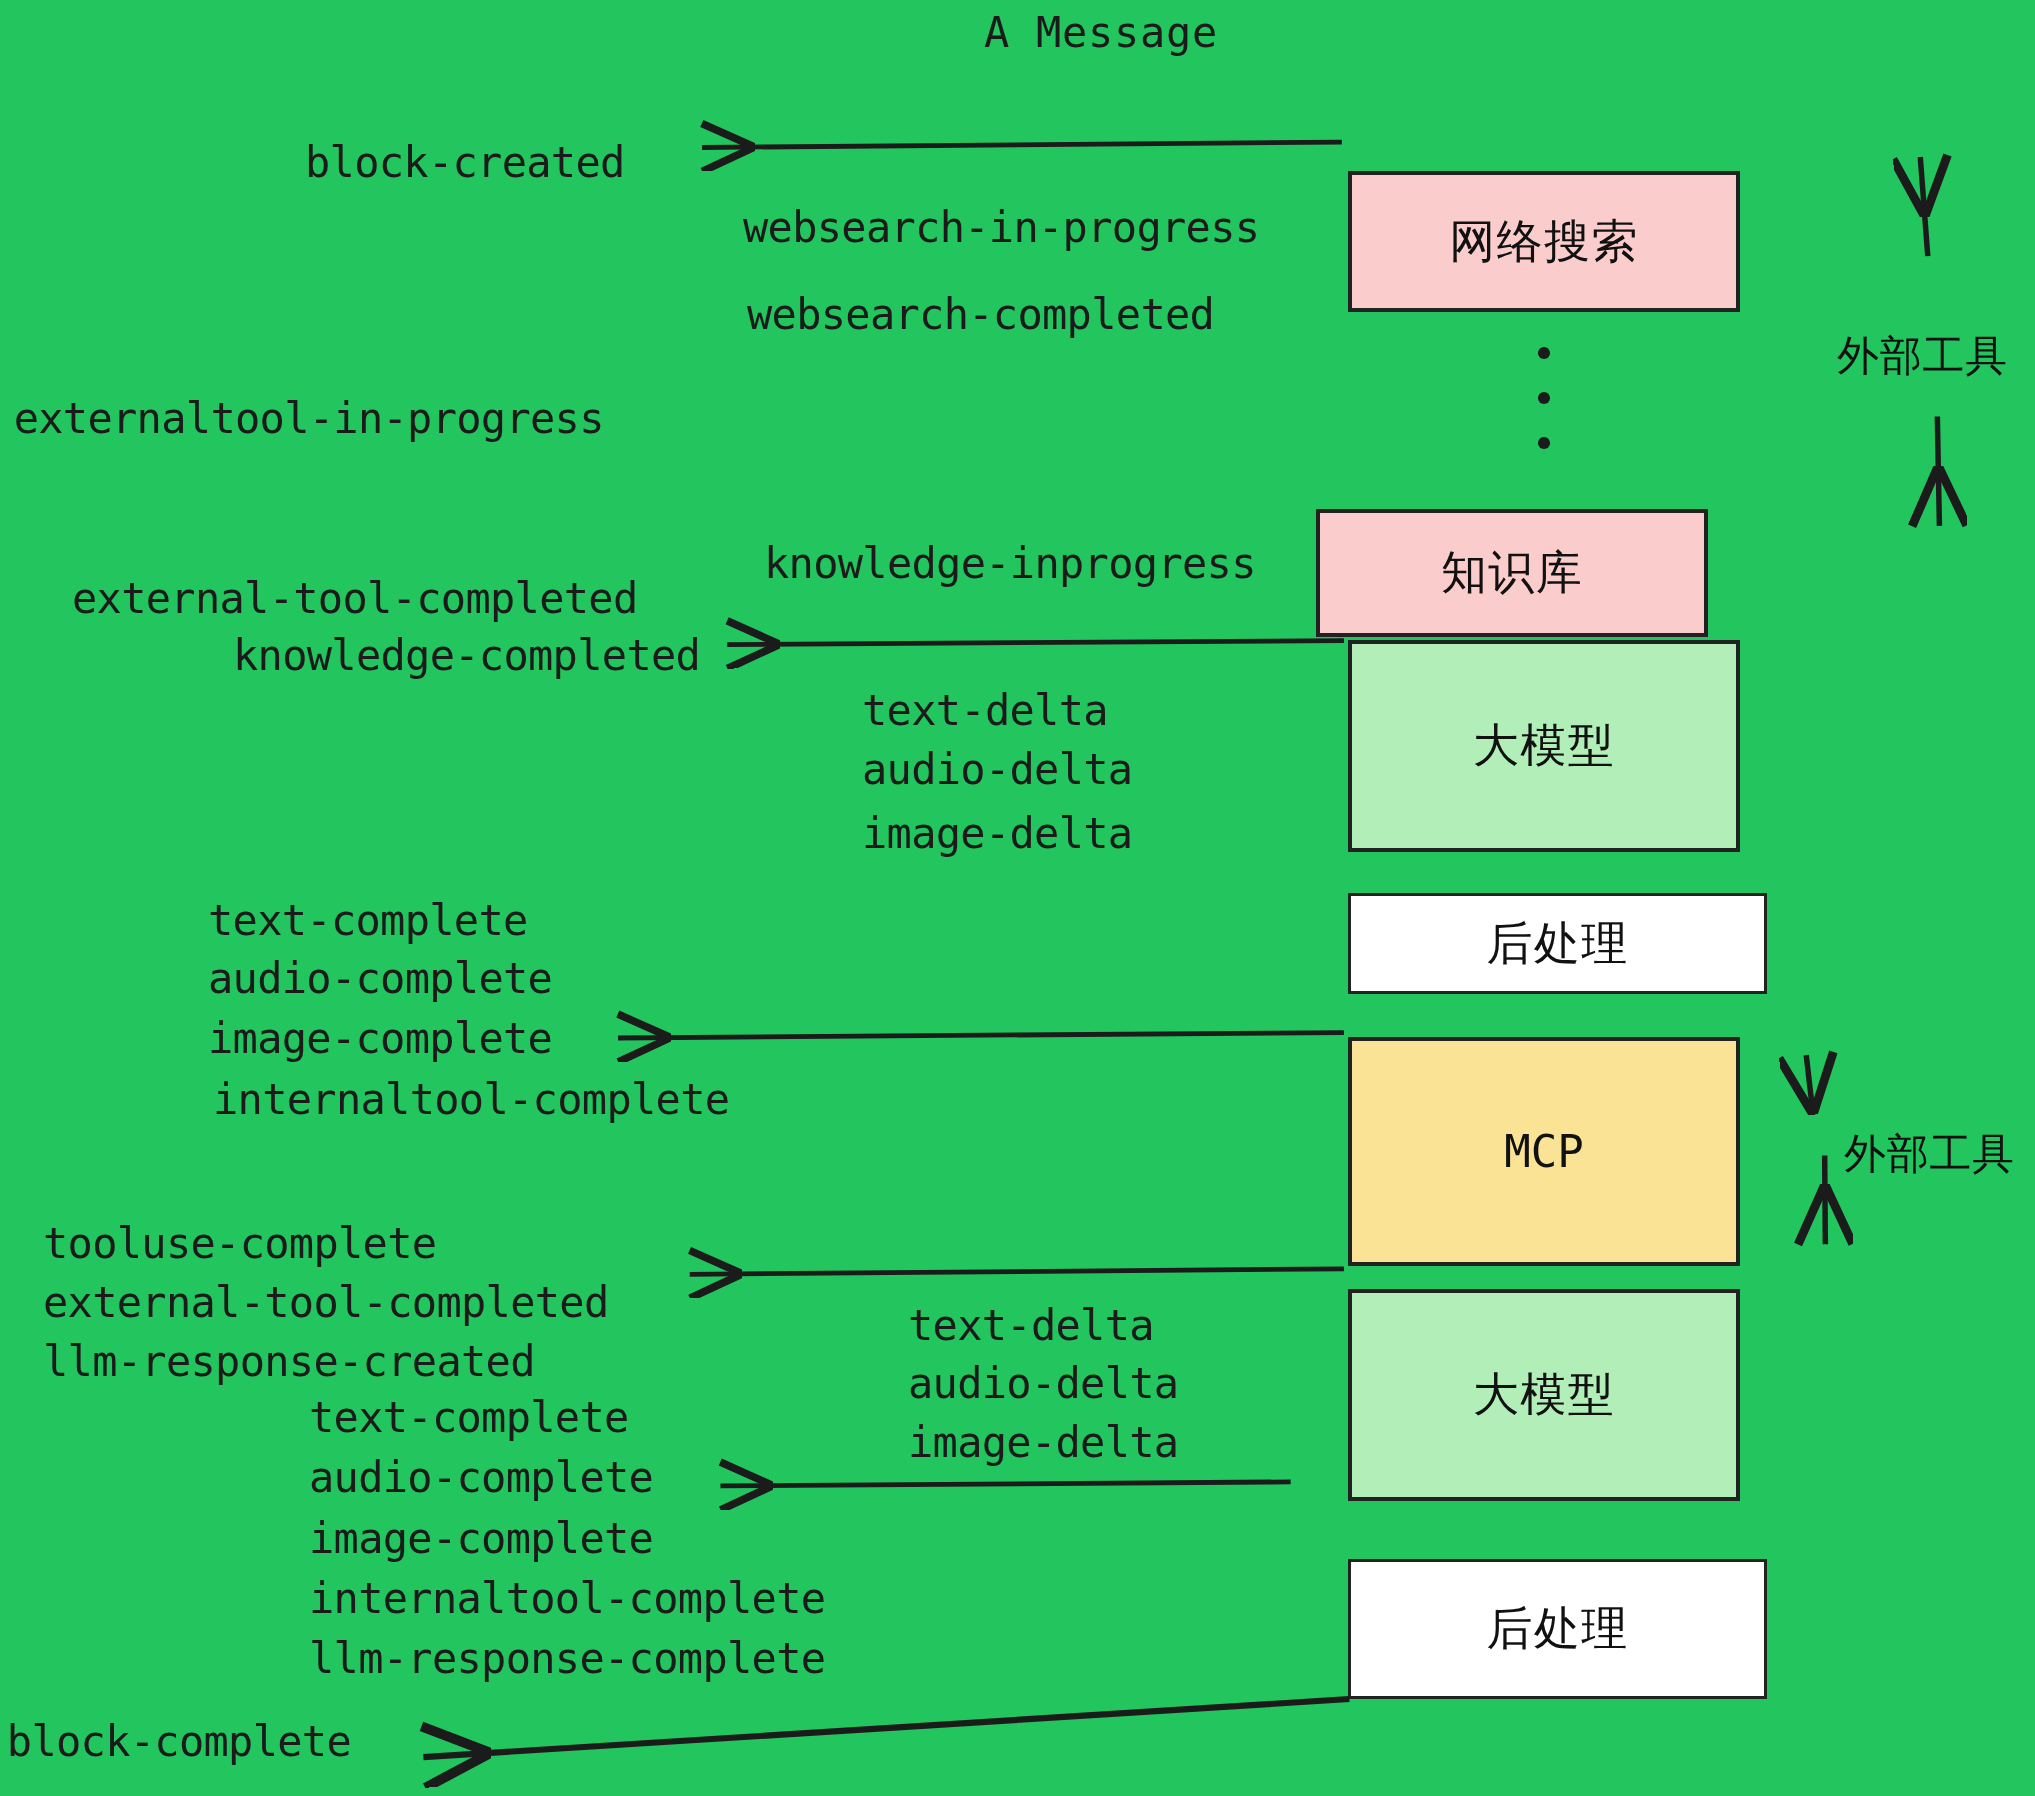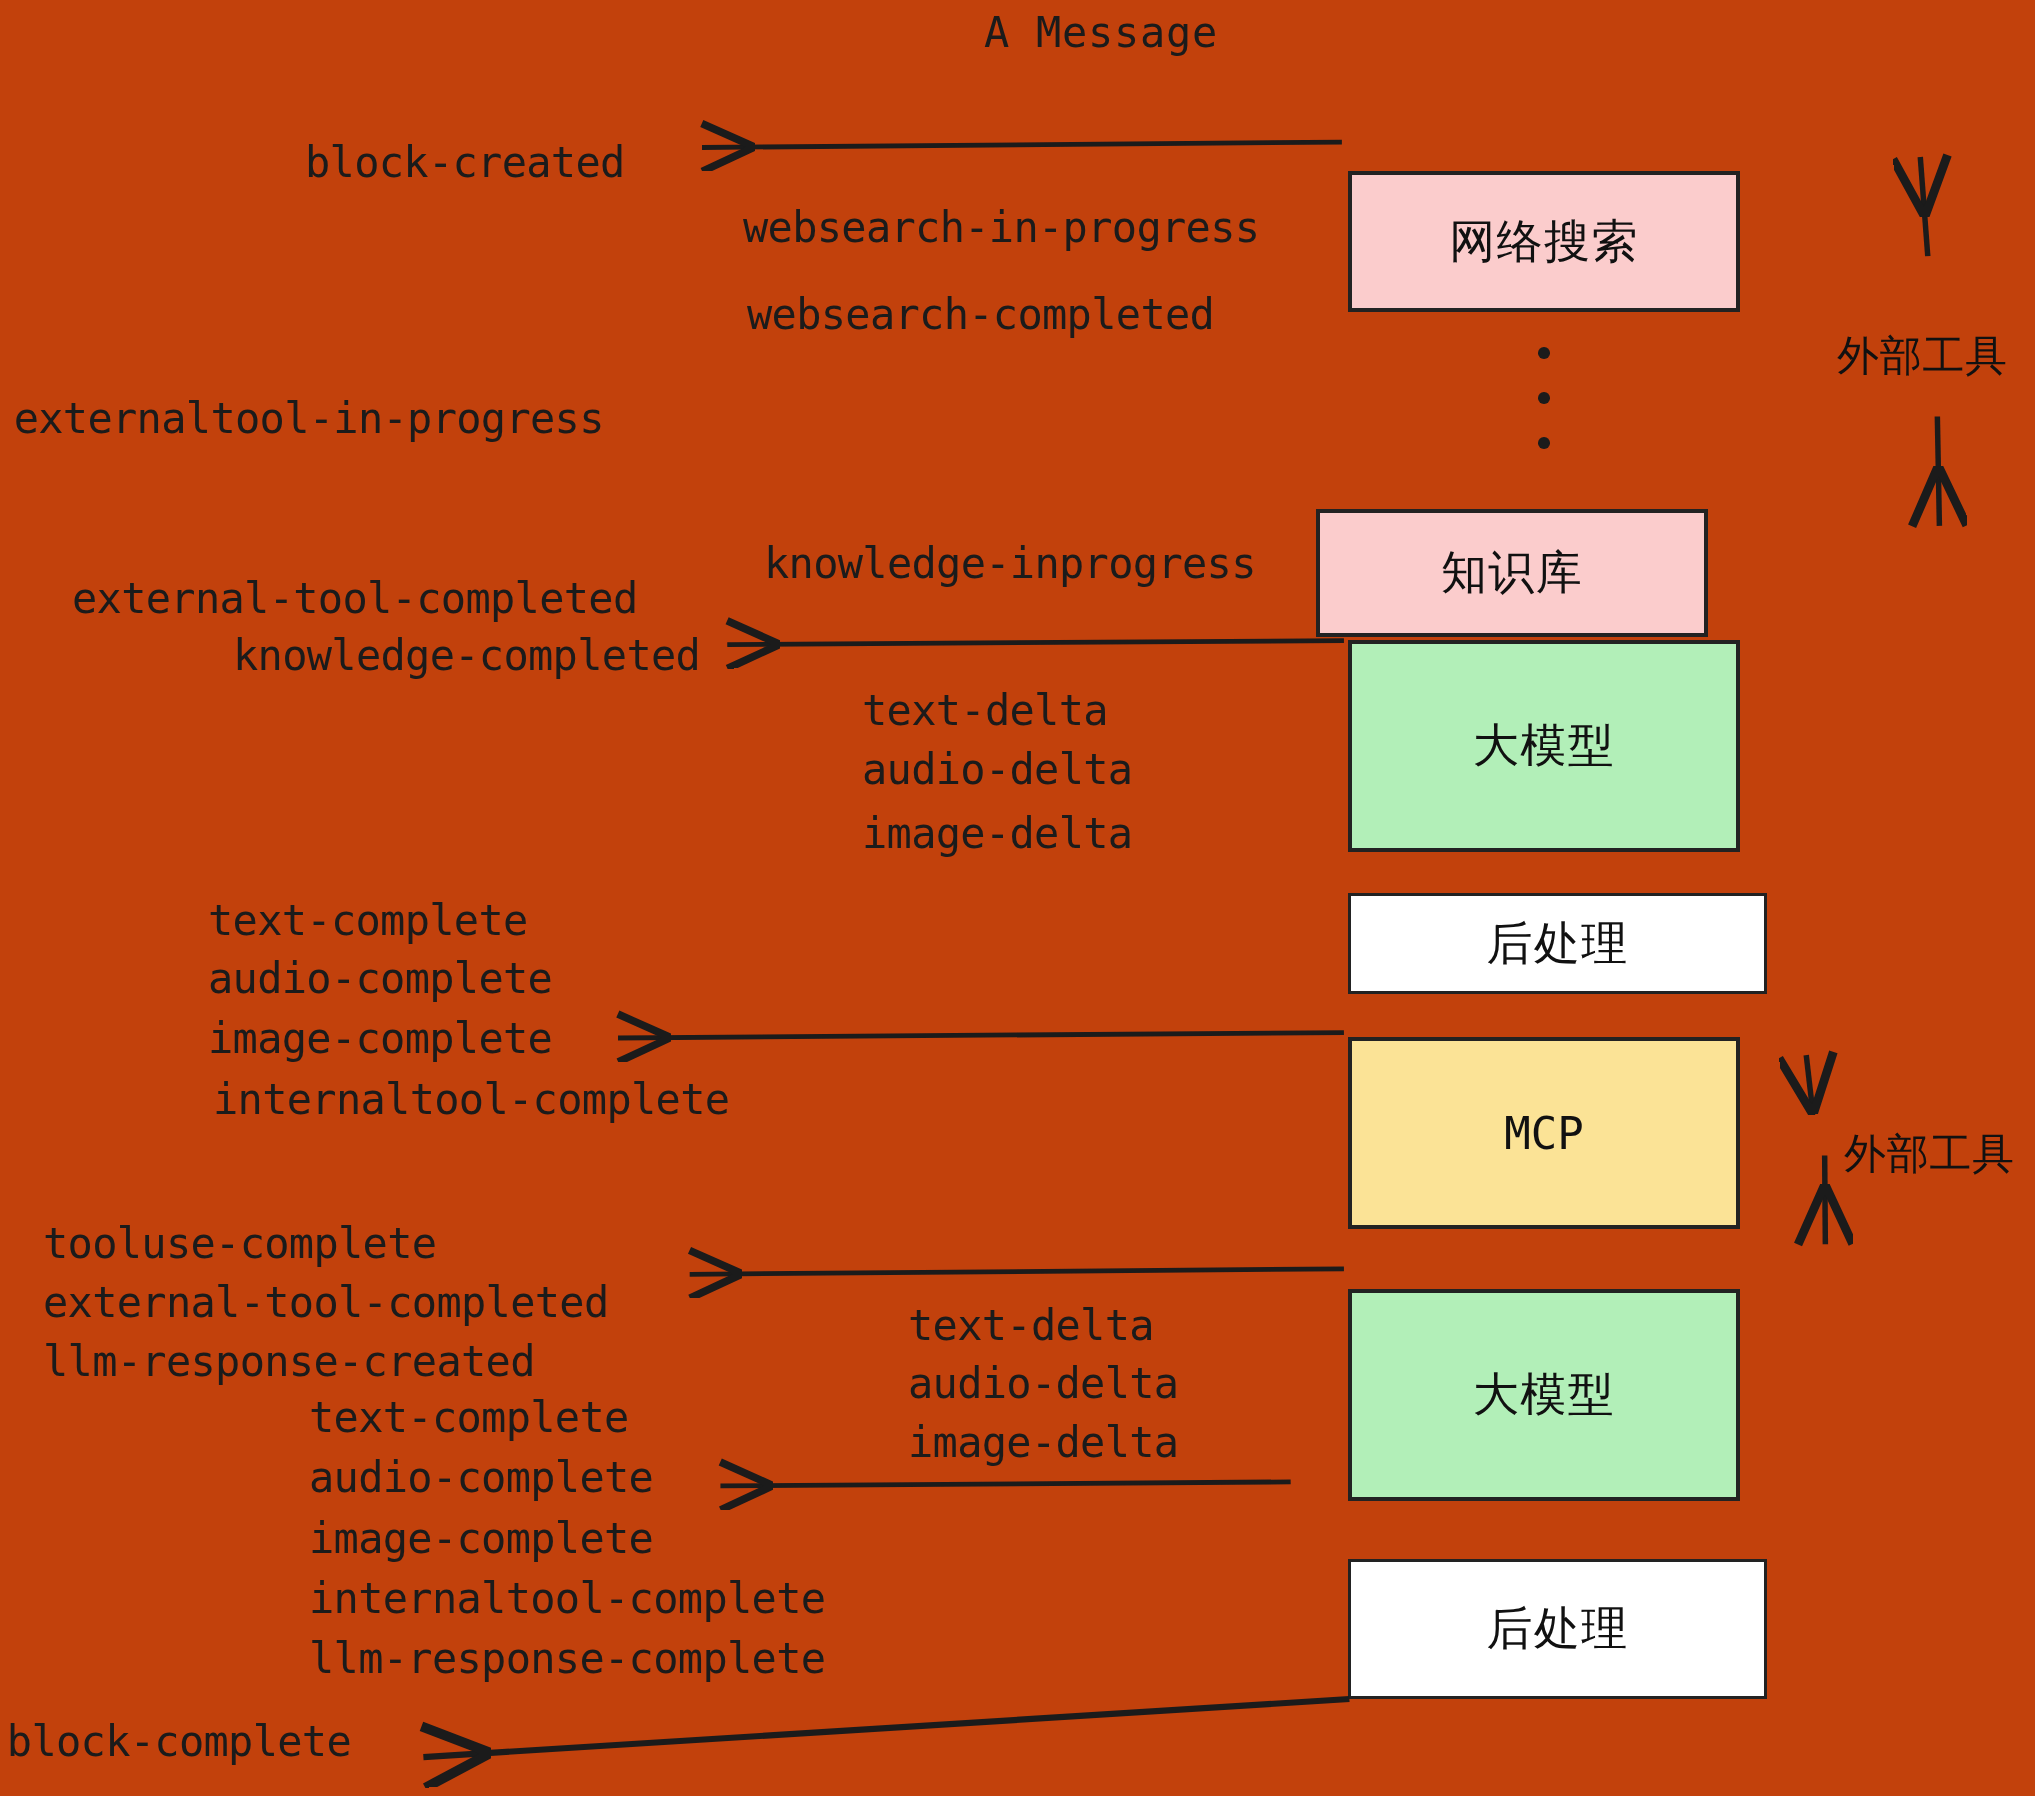--- a/index.html
+++ b/index.html
@@ -3,21 +3,21 @@
 <meta charset="utf-8">
 <style>
   html, body {
     margin: 0; padding: 0;
     background: #ffffff;
   }
   #stage {
     position: relative;
     width: 2035px;
     height: 1796px;
-    background: #c2410c;
+    background: #22c55e;
     overflow: hidden;
     font-family: "DejaVu Sans Mono", "Liberation Mono", monospace;
   }
   .evt {
     position: absolute;
     font-family: "DejaVu Sans Mono", "Liberation Mono", monospace;
     font-size: 42px;
     line-height: 1;
     color: #1b1b1b;
     letter-spacing: -0.7px;
@@ -132,21 +132,21 @@
   </div>
 
   <div class="node" style="left:1348px; top:640px; width:392px; height:212px; background:#b2efb8;">
     <span>大模型</span>
   </div>
 
   <div class="node" style="left:1348px; top:893px; width:419px; height:101px; background:#ffffff; border-width:3.4px;">
     <span>后处理</span>
   </div>
 
-  <div class="node latin" style="left:1348px; top:1037px; width:392px; height:192px; background:#fbe396;">
+  <div class="node latin" style="left:1348px; top:1037px; width:392px; height:229px; background:#fbe396;">
     <span>MCP</span>
   </div>
 
   <div class="node" style="left:1348px; top:1289px; width:392px; height:212px; background:#b2efb8;">
     <span>大模型</span>
   </div>
 
   <div class="node" style="left:1348px; top:1559px; width:419px; height:140px; background:#ffffff; border-width:3.4px;">
     <span>后处理</span>
   </div>

